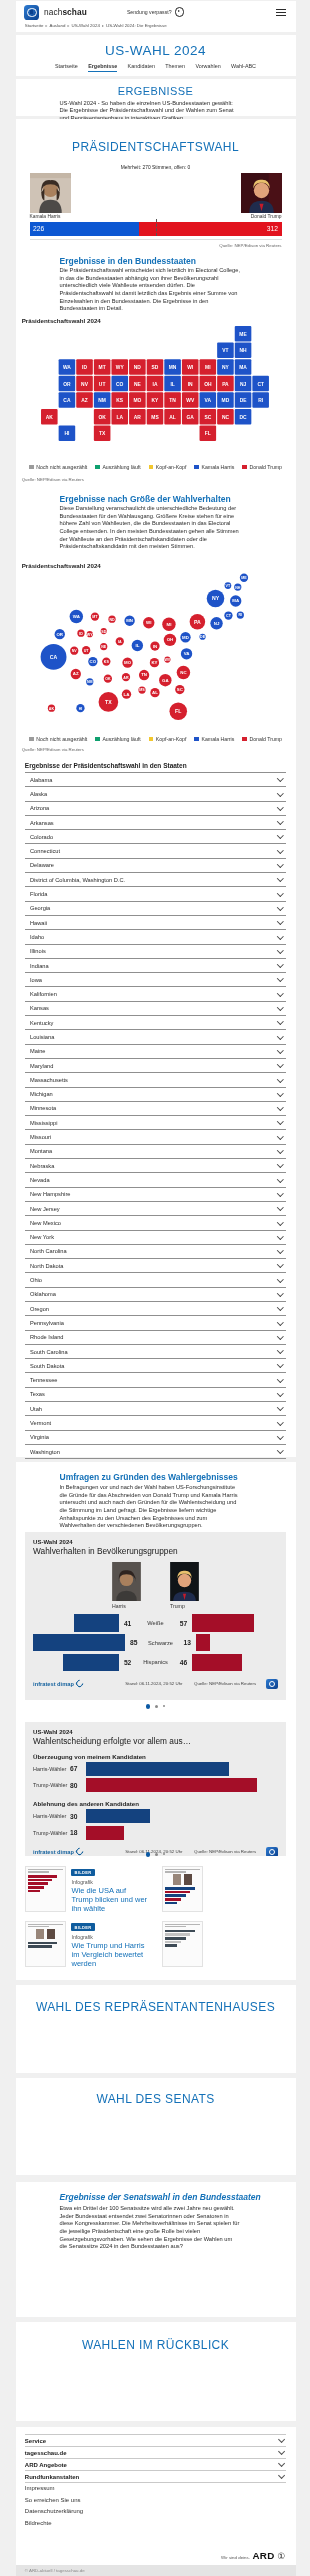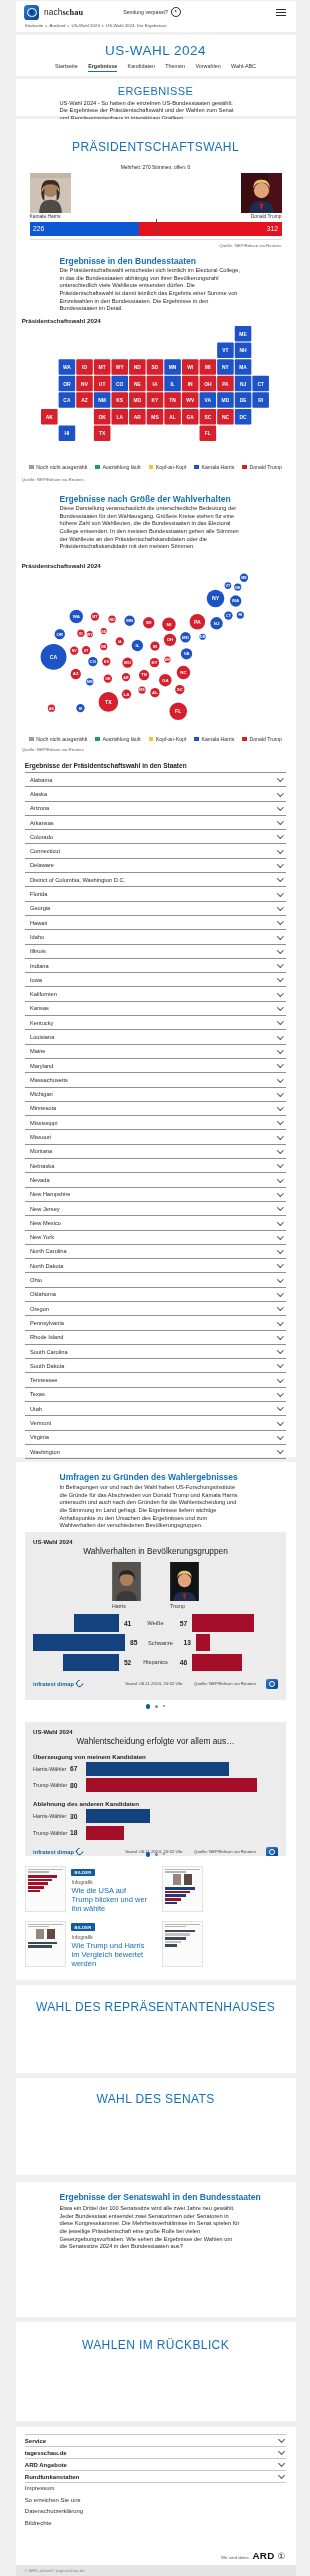--- a/index.html
+++ b/index.html
@@ -6,21 +6,21 @@
   .page{position:relative;width:311px;height:2576px;background:#f0f0f0;font-family:"Liberation Sans",sans-serif;color:#222;overflow:hidden;}
   .card{position:absolute;left:15.5px;width:280px;background:#fff;}
 
   
   .card-a{top:1px;height:31px;}
   .masthead{display:flex;align-items:center;padding:3.6px 8.3px 0 8.3px;}
   .app-icon{width:15.5px;height:15.5px;border-radius:3.6px;background:linear-gradient(135deg,#2f7cd1,#0a3f8d);position:relative;flex:0 0 auto;}
   .app-icon .ring{position:absolute;left:3.6px;top:3.6px;width:7.3px;height:7.3px;border:1.3px solid #fff;border-radius:50%;}
   .app-icon .notch{position:absolute;left:6.7px;top:5.7px;width:2.1px;height:3.6px;background:#0a3f8d;}
   .wordmark{font-size:8.3px;color:#1d1d1d;margin-left:4.7px;letter-spacing:0.1px;}
-  .wordmark b{font-weight:bold;font-family:Liberation Serif, serif;}
+  .wordmark b{font-weight:bold;}
   .missed{display:flex;align-items:center;gap:3.1px;font-size:5.2px;color:#333;margin-left:40px;cursor:pointer;}
   .play-icon{width:7.8px;height:7.8px;border:0.7px solid #222;border-radius:50%;position:relative;}
   .play-icon:after{content:"";position:absolute;left:2.6px;top:2px;border-left:2.6px solid #222;border-top:1.8px solid transparent;border-bottom:1.8px solid transparent;}
   .burger{margin-left:auto;cursor:pointer;padding:1px;}
   .burger i{display:block;width:9.8px;height:1.1px;background:#2b2b2b;margin:1.8px 0;}
   .breadcrumb{padding:2.6px 8.3px 0 9.3px;font-size:4.4px;color:#4f4f4f;}
   .breadcrumb a{color:#4f4f4f;text-decoration:none;}
   .breadcrumb .sep{color:#888;margin:0 2.1px;font-size:3.9px;}
 
   
@@ -80,21 +80,21 @@
 
   
   .card-e{top:1462px;height:518px;}
   .e-h3{top:10.4px;left:44px;}
   .e-p{top:22px;left:44px;}
   .graybox{position:absolute;left:9.3px;right:9.3px;background:#ececec;overflow:hidden;}
   .gb1{top:70px;height:168px;}
   .gb2{top:260px;height:134px;}
   .gb-inner{padding:6.7px 8.3px;}
   .gb-kicker{font-size:6px;font-weight:bold;color:#1d1d1d;}
-  .gb-title{font-size:8.3px;color:#1a1a1a;margin-top:1.6px;text-align:center;}
+  .gb-title{font-size:8.3px;color:#1a1a1a;margin-top:1.6px;}
   .gb-photos{display:flex;justify-content:center;gap:29px;margin-top:5.7px;}
   .gb-photo{width:29px;height:39px;overflow:hidden;}
   .gb-photo-labels{display:flex;justify-content:center;gap:29px;margin-top:2.1px;}
   .gb-photo-labels span{width:29px;font-size:5.2px;color:#333;}
   .demo-rows{margin-top:4.1px;}
   .demo-row{display:flex;align-items:center;height:19.7px;}
   .demo-left{width:93px;display:flex;justify-content:flex-end;}
   .demo-right{width:93px;}
   .demo-bar{height:17.6px;}
   .demo-val{width:19.7px;text-align:center;font-size:6.7px;font-weight:bold;color:#1d1d1d;}
@@ -135,21 +135,21 @@
   .mini-photos div:nth-child(2){background:#5d4a42;}
 
   
   .card-f{top:1985px;height:88px;}
   .card-g{top:2078px;height:97px;}
   .card-h{top:2182px;height:135px;}
   .card-i{top:2322px;height:99px;}
   .pad-top-28{padding-top:14.5px;}
   .pad-top-26{padding-top:13.5px;}
   .pad-top-30{padding-top:15.5px;}
-  .h-h3{position:absolute;top:10.4px;left:44px;}
+  .h-h3{position:absolute;top:10.4px;left:44px;font-style:italic;}
   .h-p{position:absolute;top:23px;left:44px;}
 
   
   .card-j{top:2427px;height:149px;}
   .f-acc{position:absolute;top:7.3px;left:9.3px;right:9.3px;}
   .f-row{height:11px;display:flex;align-items:center;justify-content:space-between;border-top:0.5px solid #c9c9c9;cursor:pointer;}
   .f-row:last-child{border-bottom:0.5px solid #c9c9c9;}
   .f-row .lbl{font-size:6px;font-weight:bold;color:#222;}
   .f-chev{width:4.1px;height:4.1px;border-right:0.7px solid #555;border-bottom:0.7px solid #555;transform:rotate(45deg);margin-right:2.1px;margin-top:-2.1px;}
   .f-links{position:absolute;top:58px;left:9.3px;}

